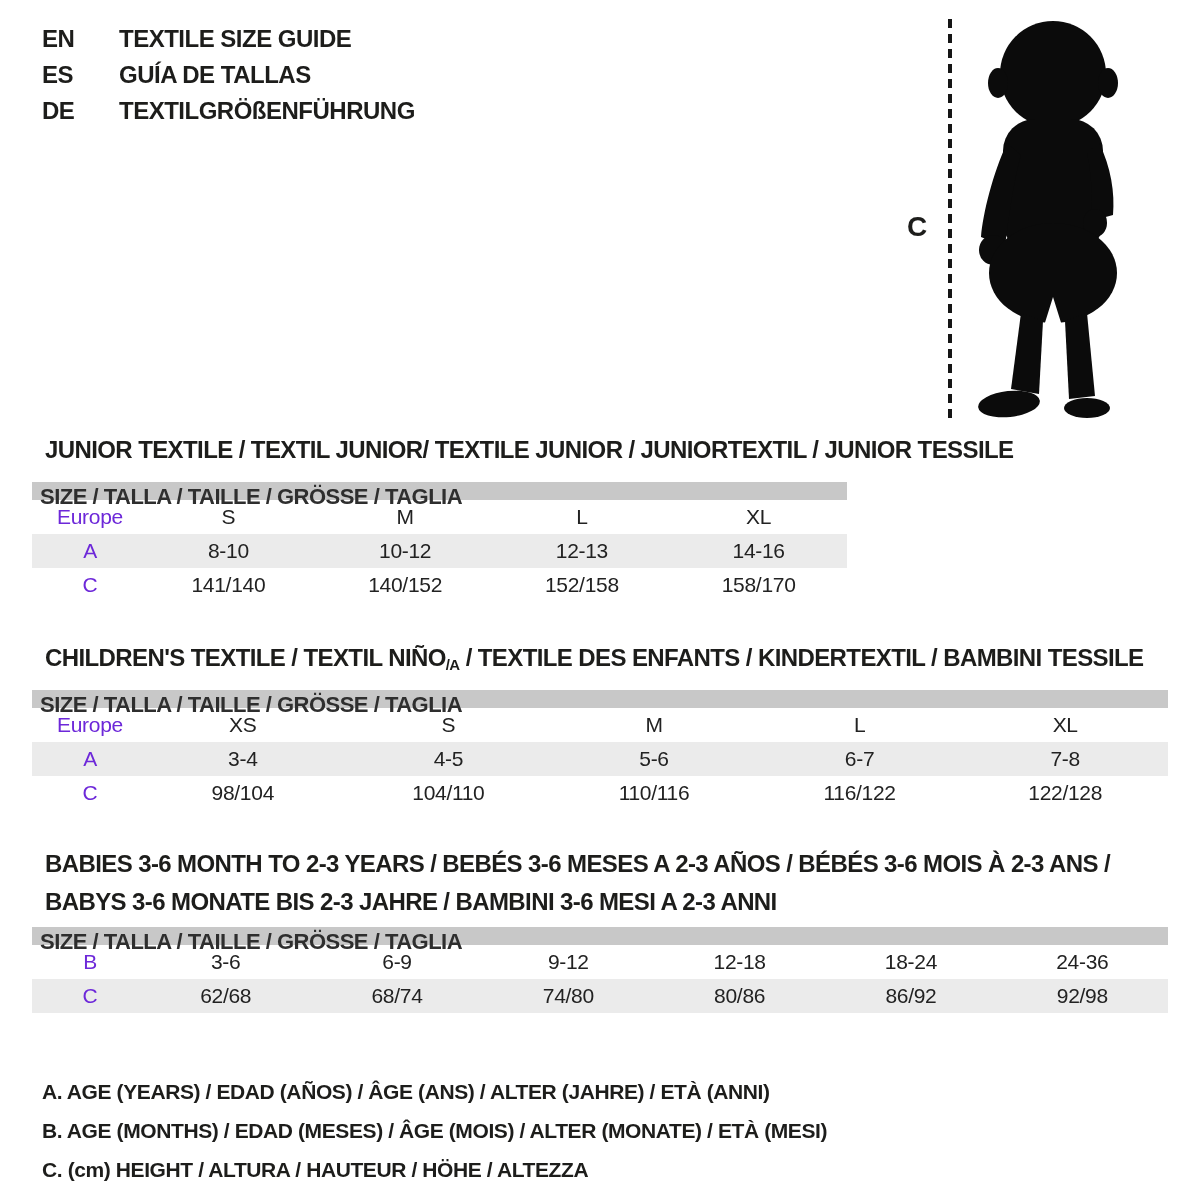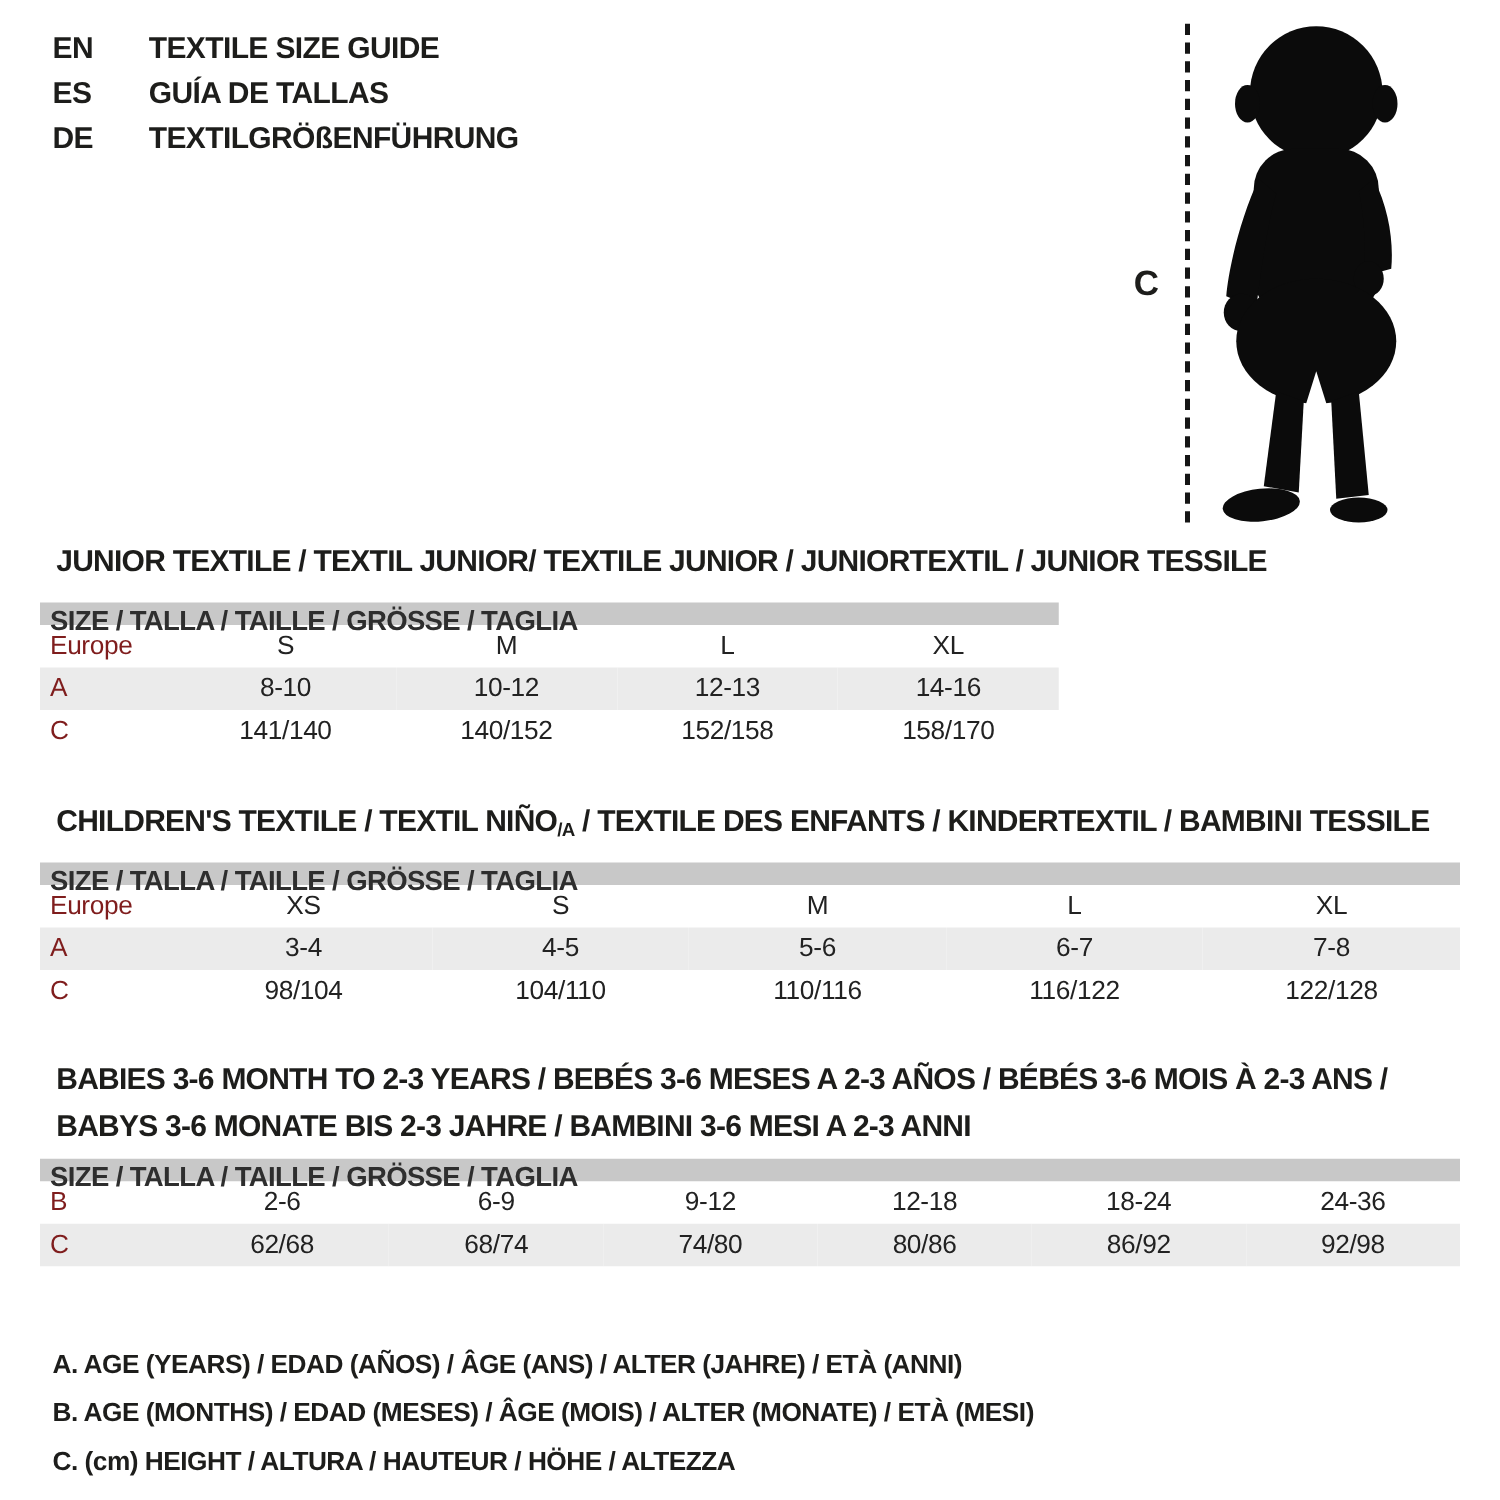--- a/index.html
+++ b/index.html
@@ -18,21 +18,21 @@
   .figure{left:905px;top:15px;width:250px;height:412px;}
   .measure-label{position:absolute;left:2px;top:196px;font-size:28px;font-weight:bold;}
   
   .section{position:absolute;}
   .sec-title{font-size:24px;font-weight:bold;letter-spacing:-0.6px;height:26px;line-height:26px;margin-bottom:19px;margin-left:13px;white-space:nowrap;}
   .sec-title .subsc{font-size:15px;font-weight:bold;position:relative;top:4px;}
   .sec-title2{height:auto;line-height:38px;margin-bottom:6px;}
   .size-bar{height:18px;line-height:30px;background:#c8c8c8;font-size:22px;font-weight:bold;color:#2e2e2e;padding-left:8px;letter-spacing:-0.5px;}
   table.size-table{border-collapse:collapse;table-layout:fixed;width:100%;}
   table.size-table td{height:34px;text-align:center;font-size:21px;padding:0;letter-spacing:-0.3px;color:#222;}
-  table.size-table td.lbl{width:100px;text-align:left;padding-left:8px;color:#7f1d1d;}
+  table.size-table td.lbl{width:100px;text-align:center;padding-left:8px;color:#6d28d9;}
   table.size-table tr.alt{background:#ebebeb;}
   
   .legend{left:42px;top:1072px;}
   .legend-line{font-size:21px;font-weight:bold;letter-spacing:-0.4px;line-height:39px;white-space:nowrap;}
 </style>
 </head>
 <body>
 
 <div class="abs lang-block">
   <div class="lang-row">
@@ -138,21 +138,21 @@
 <div class="section" style="left:32px;top:845px;width:1136px;">
   <div class="sec-title sec-title2">
     <div>BABIES 3-6 MONTH TO 2-3 YEARS / BEBÉS 3-6 MESES A 2-3 AÑOS / BÉBÉS 3-6 MOIS À 2-3 ANS /</div>
     <div>BABYS 3-6 MONATE BIS 2-3 JAHRE / BAMBINI 3-6 MESI A 2-3 ANNI</div>
   </div>
   <div class="size-bar">SIZE / TALLA / TAILLE / GRÖSSE / TAGLIA</div>
   <table class="size-table">
     <tbody>
         <tr>
       <td class="lbl">B</td>
-      <td>2-6</td>
+      <td>3-6</td>
       <td>6-9</td>
       <td>9-12</td>
       <td>12-18</td>
       <td>18-24</td>
       <td>24-36</td>
     </tr>
     <tr class="alt">
       <td class="lbl">C</td>
       <td>62/68</td>
       <td>68/74</td>

